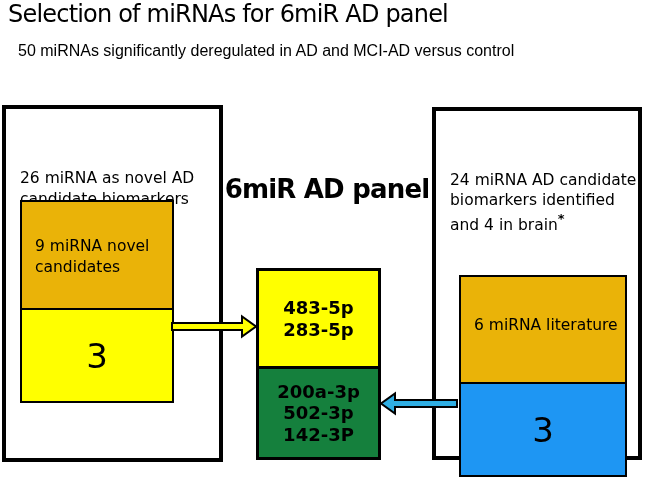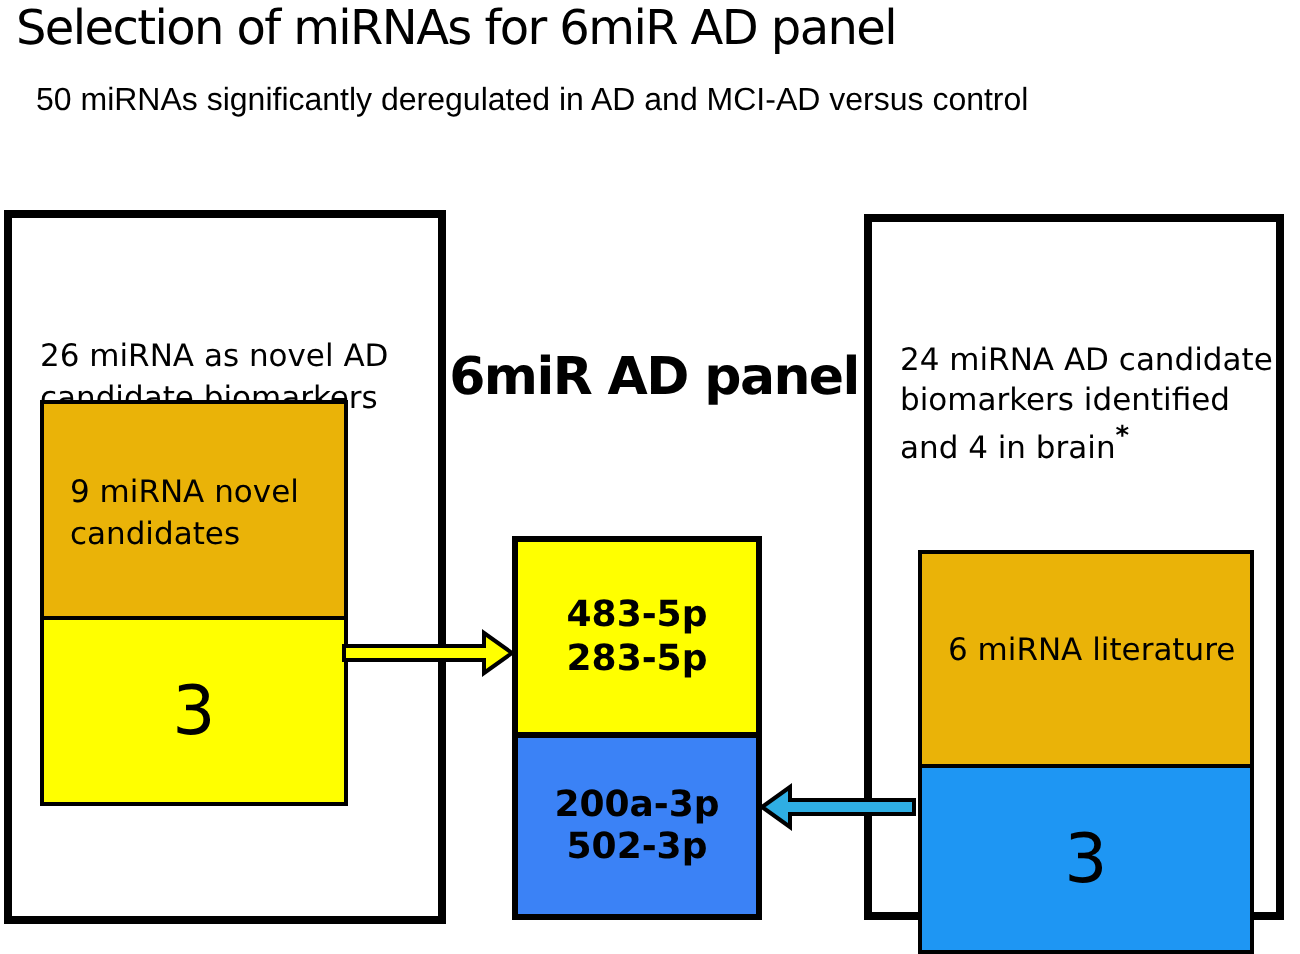--- a/index.html
+++ b/index.html
@@ -155,23 +155,24 @@
     </div>
   </div>
 
   <div class="center-label">6miR AD panel</div>
 
   <div class="panel-box">
     <div class="panel-half top" style="background: rgb(255, 255, 0);">
       <div>483-5p</div>
       <div>283-5p</div>
     </div>
-    <div class="panel-half bottom" style="background: #3b82f6;">
+    <div class="panel-half bottom" style="background: #15803d;">
       <div>200a-3p</div>
       <div>502-3p</div>
+      <div>142-3P</div>
     </div>
   </div>
 
   <svg class="arrow-layer" viewBox="0 0 650 477" xmlns="http://www.w3.org/2000/svg">
     <polygon points="172,323 242,323 242,316.5 256,326.5 242,336.5 242,330 172,330" stroke="#000" stroke-width="2" fill="#FFFF00"></polygon>
     <polygon points="457,400 395,400 395,393.5 381,403.5 395,413.5 395,407 457,407" stroke="#000" stroke-width="2" fill="#2FAEE3"></polygon>
   </svg>
 
 </div>
 

